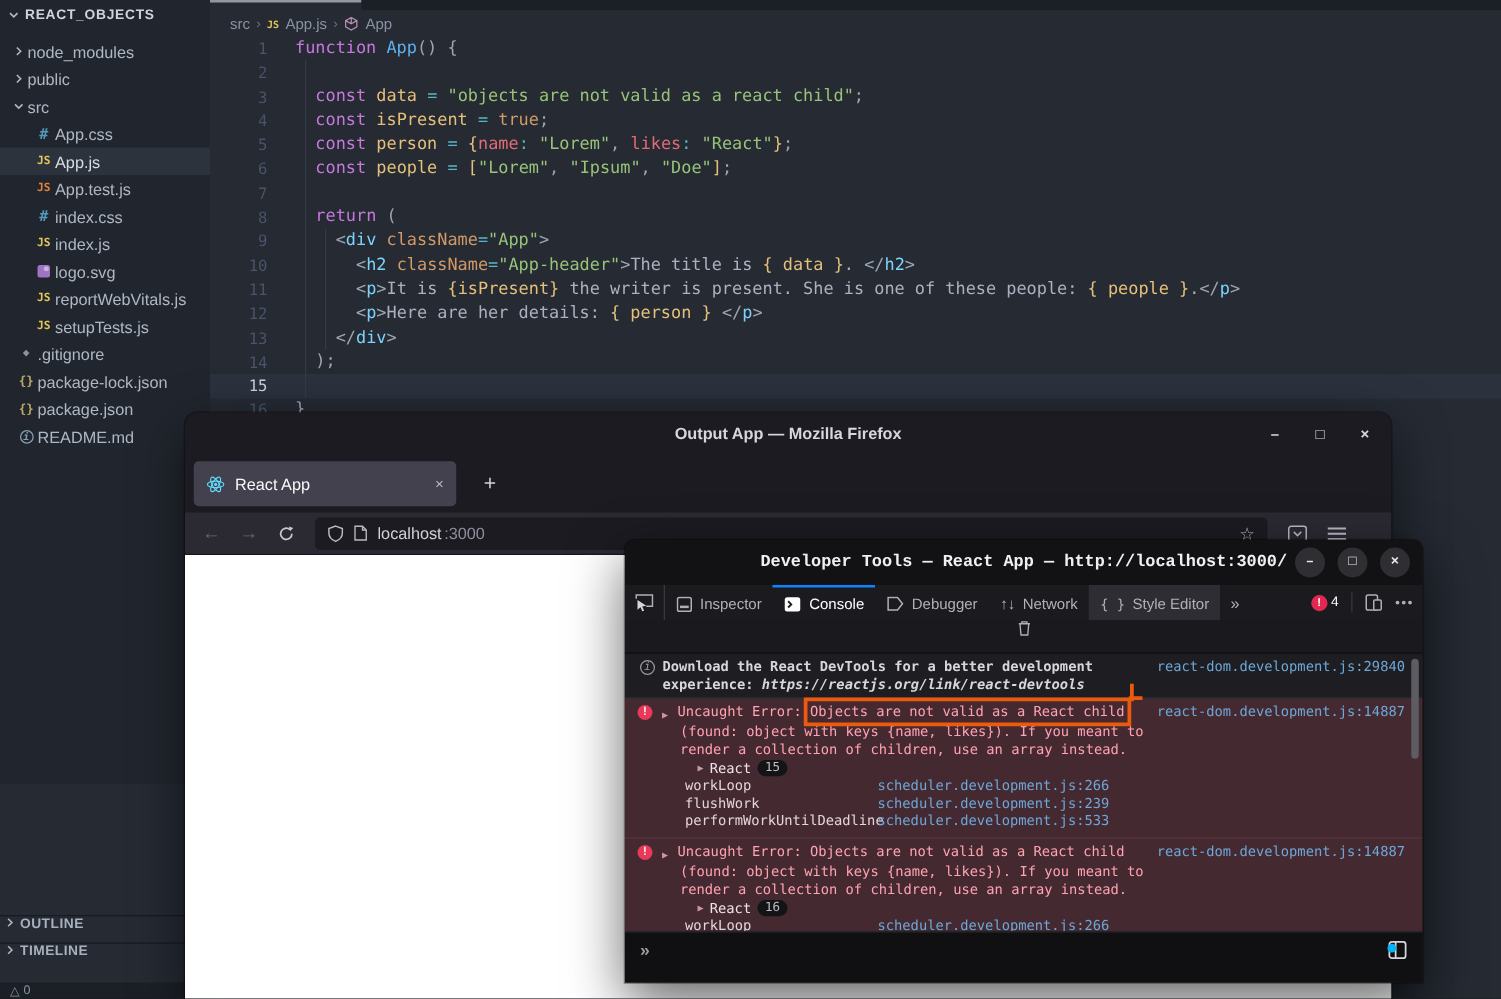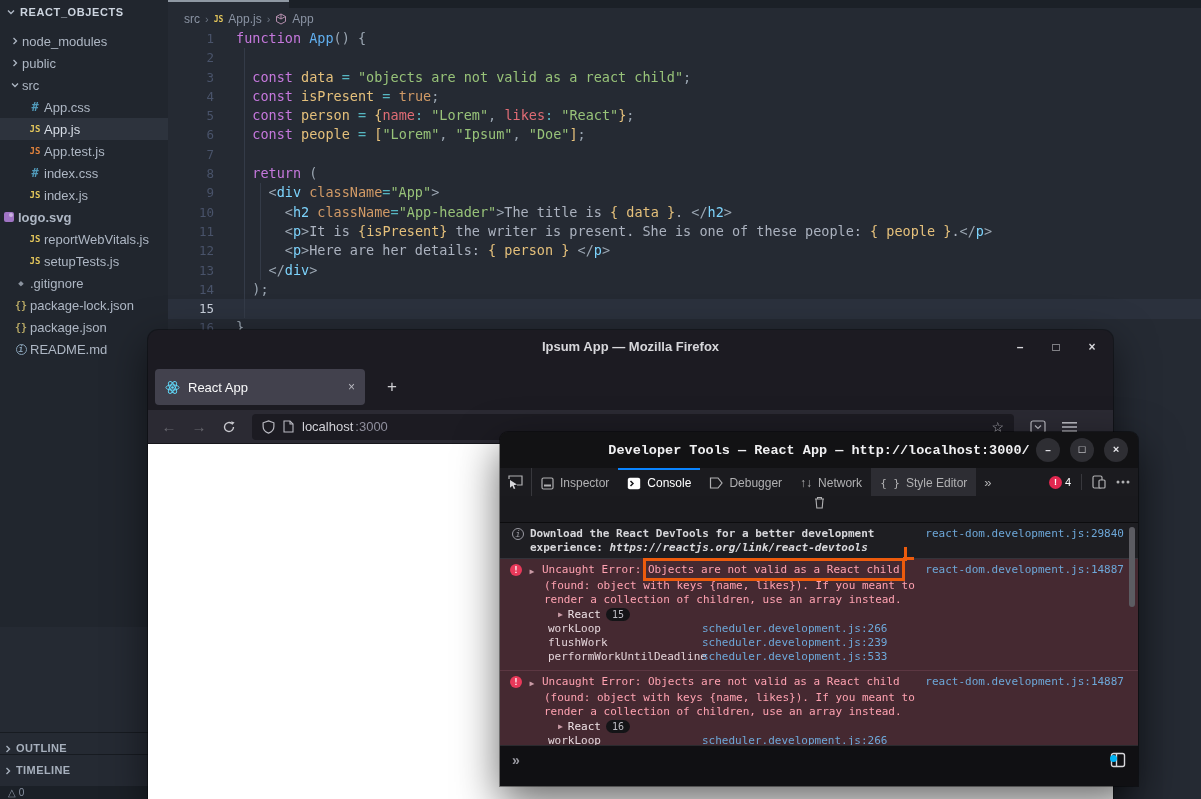--- a/index.html
+++ b/index.html
@@ -21,21 +21,21 @@
   .ic-js{ color:#e2c55b; font-size:9px; }
   .ic-js-orange{ color:#e0823d; font-size:9px; }
   .ic-hash{ color:#519aba; font-size:12px; font-weight:bold; }
   .ic-braces{ color:#b8a965; font-size:10px; }
   .ic-diamond{ color:#8a929e; font-size:9px; }
   .ic-image{ width:10px; height:10px; background:#a074c4; border-radius:2px; position:relative; }
   .ic-image:after{ content:""; position:absolute; right:1px; top:1px; width:4px; height:4px; border-radius:50%; background:#c9b1e0; }
   .ic-info{ width:11px; height:11px; border:1px solid #87a0b5; border-radius:50%; color:#87a0b5;
     font-size:8px; line-height:9px; text-align:center; font-style:italic; font-weight:bold; }
   .side-bottom{ position:absolute; left:0; right:0; }
-  .panel-row{ display:flex; align-items:flex-end; height:22px; border-top:1px solid #171b21; font-size:11px;
+  .panel-row{ display:flex; align-items:flex-start; height:22px; border-top:1px solid #171b21; font-size:11px;
     font-weight:bold; color:#a7b0bd; letter-spacing:.4px; cursor:pointer; }
   .panel-row .chev{ width:16px; display:flex; justify-content:center; }
   .statusbar{ position:absolute; left:0; top:786px; width:168px; height:13px; background:#1b2027;
     display:flex; align-items:center; font-size:10px; color:#8a93a3; padding-left:8px; gap:3px; }
 
   .editor{ position:absolute; left:168px; top:0; right:0; height:799px; background:#252a33; }
   .tabstrip{ position:absolute; left:0; top:0; right:0; height:8px; background:#1b2027; }
   .tab-sliver{ position:absolute; left:0; top:0; width:121px; height:8px; background:#252a33; border-top:2px solid #8f98a3; }
   .breadcrumb{ position:absolute; left:16px; top:8px; height:22px; display:flex; align-items:center; gap:5px;
     font-size:12px; color:#8a93a3; }
@@ -234,21 +234,21 @@
             <span class="ic-hash">#</span>
           </span>
           <span>index.css</span>
         </div>
         <div class="frow" style="padding-left: 26px;">
           <span class="fic">
             <span class="ic-js">JS</span>
           </span>
           <span>index.js</span>
         </div>
-        <div class="frow" style=" font-weight: bold;">
+        <div class="frow" style="padding-left: 26px;">
           <span class="fic">
             <span class="ic-image"></span>
           </span>
           <span>logo.svg</span>
         </div>
         <div class="frow" style="padding-left: 26px;">
           <span class="fic">
             <span class="ic-js">JS</span>
           </span>
           <span>reportWebVitals.js</span>
@@ -303,21 +303,21 @@
       </div>
     </div>
     <div class="statusbar">
       <span>△</span>
       <span>0</span>
     </div>
   </div>
 
   <div class="ff">
     <div class="ff-titlebar">
-      <span>Ipsum App — Mozilla Firefox</span>
+      <span>Output App — Mozilla Firefox</span>
       <div class="ff-controls">
         <span>–</span>
         <span>□</span>
         <span>×</span>
       </div>
     </div>
     <div class="ff-tabrow">
       <div class="ff-tab">
         <span>
           <svg width="15" height="15" viewBox="0 0 16 16">

